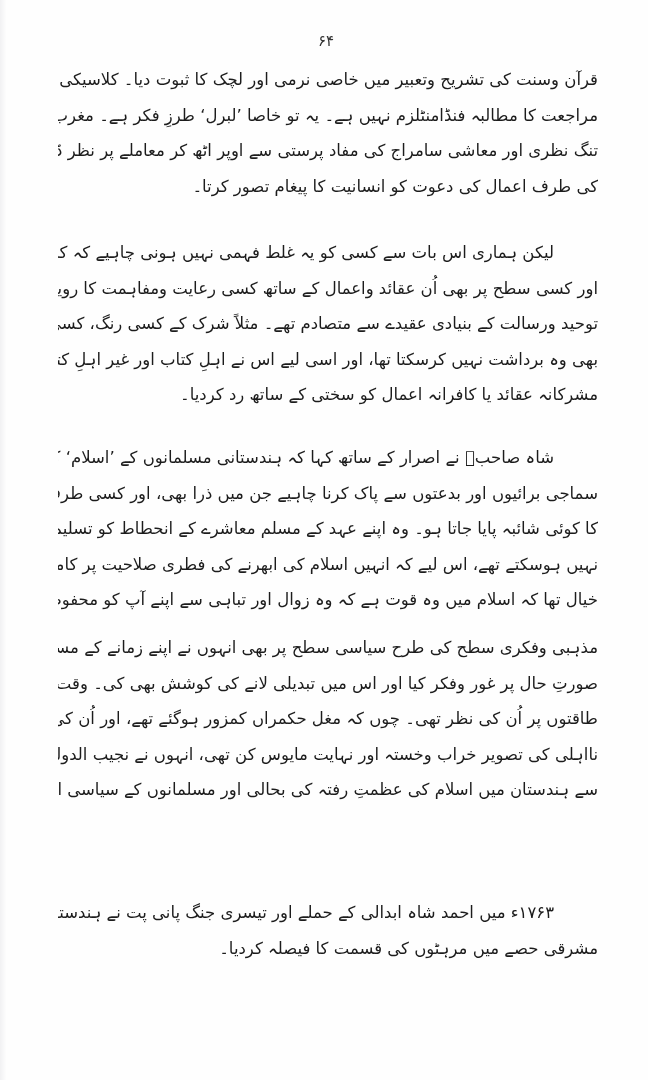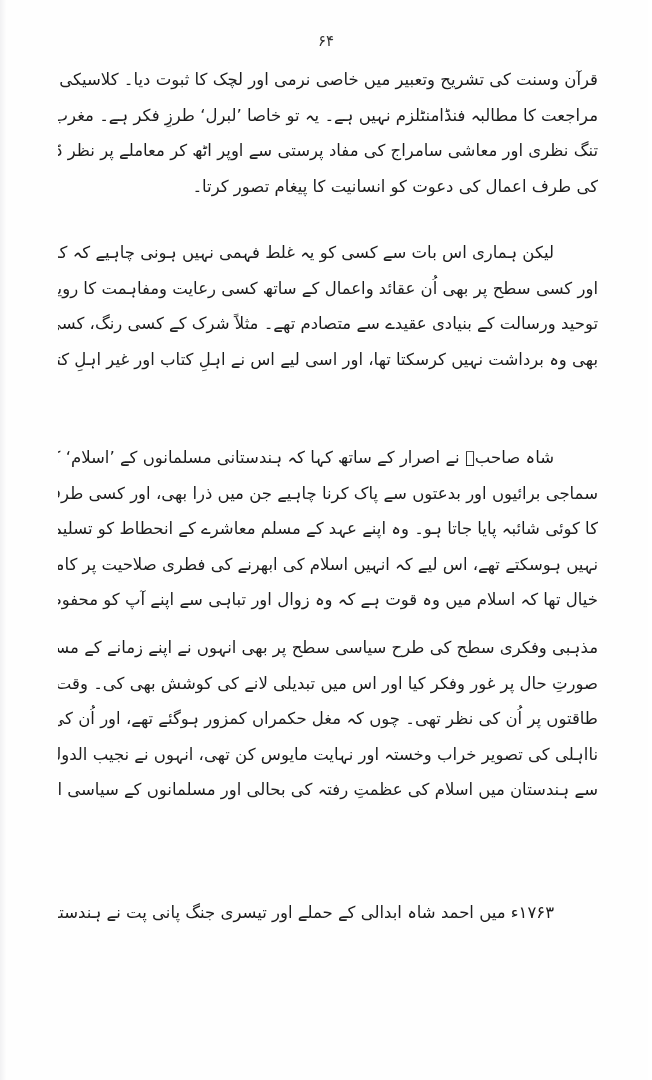--- a/index.html
+++ b/index.html
@@ -83,34 +83,36 @@
     <span class="line">مراجعت کا مطالبہ فنڈامنٹلزم نہیں ہے۔ یہ تو خاصا ’لبرل‘ طرزِ فکر ہے۔ مغرب اگر تعصب،</span>
     <span class="line">تنگ نظری اور معاشی سامراج کی مفاد پرستی سے اوپر اٹھ کر معاملے پر نظر ڈالتا تو وہ کلاسیکی اسلام</span>
     <span class="line last">کی طرف اعمال کی دعوت کو انسانیت کا پیغام تصور کرتا۔</span>
   </div>
 
   <div class="text-block" id="para2">
     <span class="line indent">لیکن ہماری اس بات سے کسی کو یہ غلط فہمی نہیں ہونی چاہیے کہ کلاسیکی اسلام نے کبھی</span>
     <span class="line">اور کسی سطح پر بھی اُن عقائد واعمال کے ساتھ کسی رعایت ومفاہمت کا رویہ اختیار کیا جو اس کے</span>
     <span class="line">توحید ورسالت کے بنیادی عقیدے سے متصادم تھے۔ مثلاً شرک کے کسی رنگ، کسی صورت کو</span>
     <span class="line">بھی وہ برداشت نہیں کرسکتا تھا، اور اسی لیے اس نے اہلِ کتاب اور غیر اہلِ کتاب، سب کے</span>
+    <span class="line last">مشرکانہ عقائد یا کافرانہ اعمال کو سختی کے ساتھ رد کردیا۔</span>
   </div>
 
   <div class="text-block" id="para3">
     <span class="line indent">شاہ صاحبؒ نے اصرار کے ساتھ کہا کہ ہندستانی مسلمانوں کے ’اسلام‘ کو ان تمام</span>
     <span class="line">سماجی برائیوں اور بدعتوں سے پاک کرنا چاہیے جن میں ذرا بھی، اور کسی طرف سے بھی، شرک</span>
     <span class="line">کا کوئی شائبہ پایا جاتا ہو۔ وہ اپنے عہد کے مسلم معاشرے کے انحطاط کو تسلیم کرلینے پر ہی قانع</span>
     <span class="line">نہیں ہوسکتے تھے، اس لیے کہ انہیں اسلام کی ابھرنے کی فطری صلاحیت پر کامل یقین تھا۔ ان کا</span>
     <span class="line last">خیال تھا کہ اسلام میں وہ قوت ہے کہ وہ زوال اور تباہی سے اپنے آپ کو محفوظ رکھ سکتا ہے۔</span>
   </div>
 
   <div class="text-block" id="para4">
     <span class="line">مذہبی وفکری سطح کی طرح سیاسی سطح پر بھی انہوں نے اپنے زمانے کے مسلم معاشرے کی</span>
     <span class="line">صورتِ حال پر غور وفکر کیا اور اس میں تبدیلی لانے کی کوشش بھی کی۔ وقت کی انتشار انگیز</span>
     <span class="line">طاقتوں پر اُن کی نظر تھی۔ چوں کہ مغل حکمراں کمزور ہوگئے تھے، اور اُن کی غفلت کوشی اور</span>
     <span class="line">نااہلی کی تصویر خراب وخستہ اور نہایت مایوس کن تھی، انہوں نے نجیب الدولہ اور احمد شاہ ابدالی</span>
     <span class="line">سے ہندستان میں اسلام کی عظمتِ رفتہ کی بحالی اور مسلمانوں کے سیاسی استحکام کے لیے خط</span>
   </div>
 
   <div class="text-block" id="para5">
     <span class="line indent">۱۷۶۳ء میں احمد شاہ ابدالی کے حملے اور تیسری جنگ پانی پت نے ہندستان کے شمالی اور</span>
+    <span class="line last">مشرقی حصے میں مرہٹوں کی قسمت کا فیصلہ کردیا۔</span>
   </div>
 </div>
 
 </body></html>

